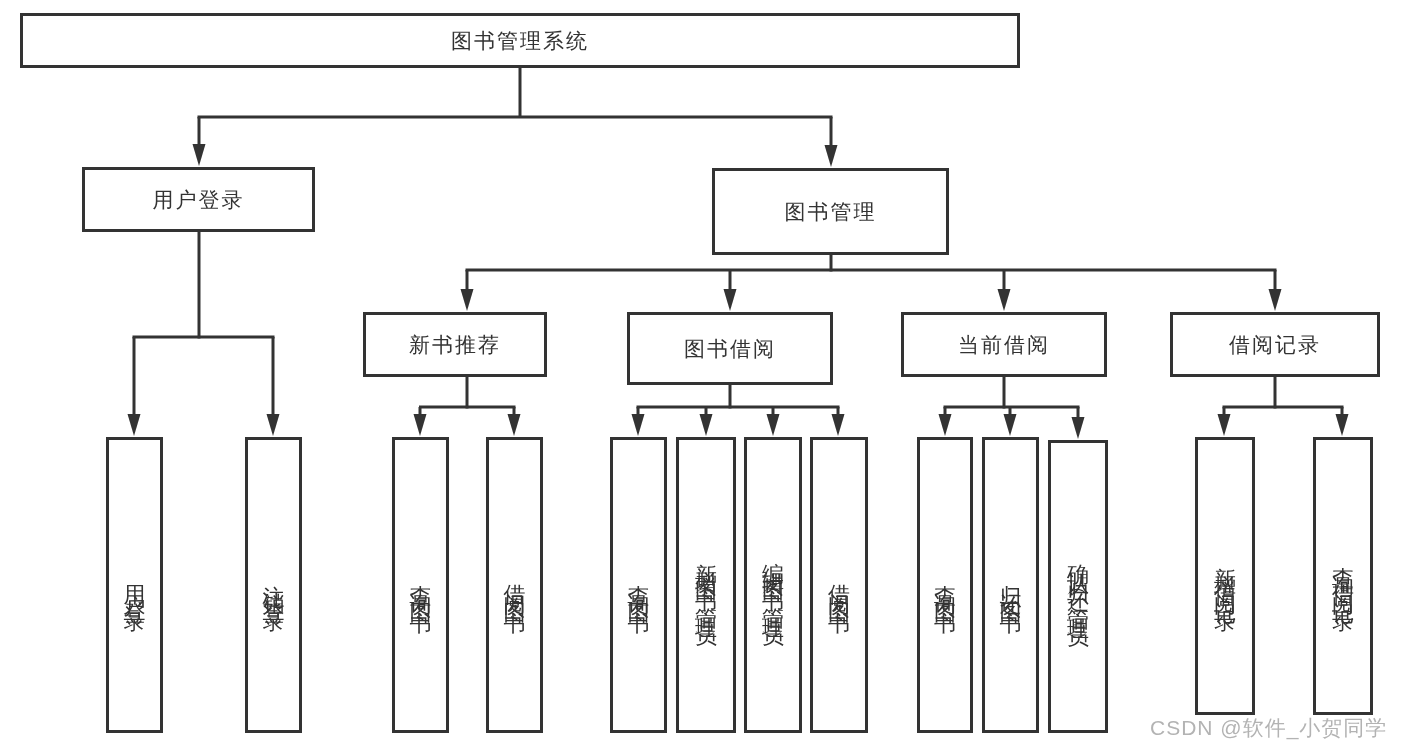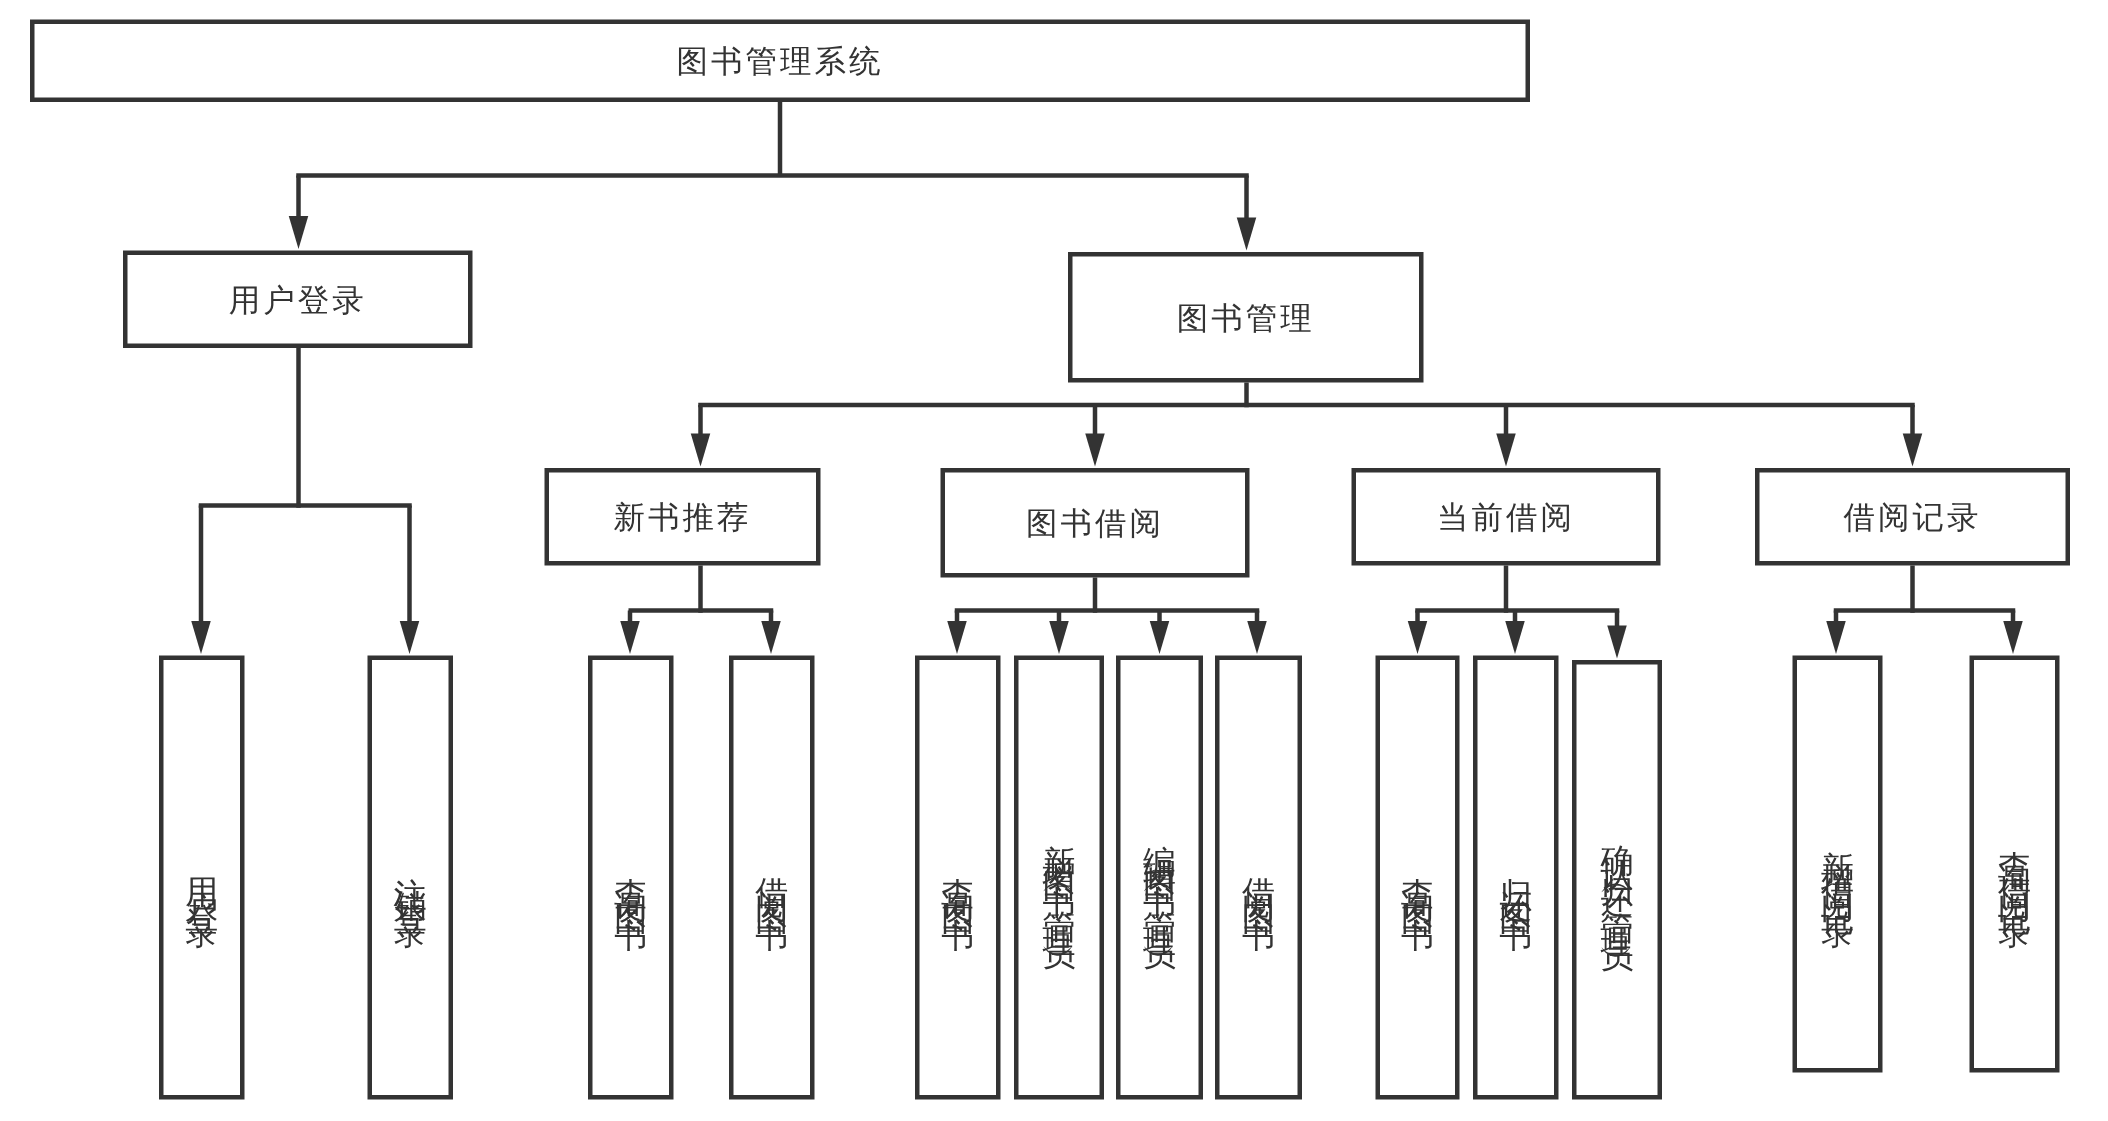--- a/index.html
+++ b/index.html
@@ -146,14 +146,15 @@
   <div class="node v" style="left:1048px;top:440px;width:60px;height:293px">
     <span>确认归还（管理员）</span>
   </div>
   <div class="node v" style="left:1195px;top:437px;width:60px;height:278px">
     <span>新增借阅记录</span>
   </div>
   <div class="node v" style="left:1313px;top:437px;width:60px;height:278px">
     <span>查询借阅记录</span>
   </div>
 
+  <div class="watermark" style="left:1150px;top:714px">CSDN @软件_小贺同学</div>
 
 </div>
 
 </body></html>

